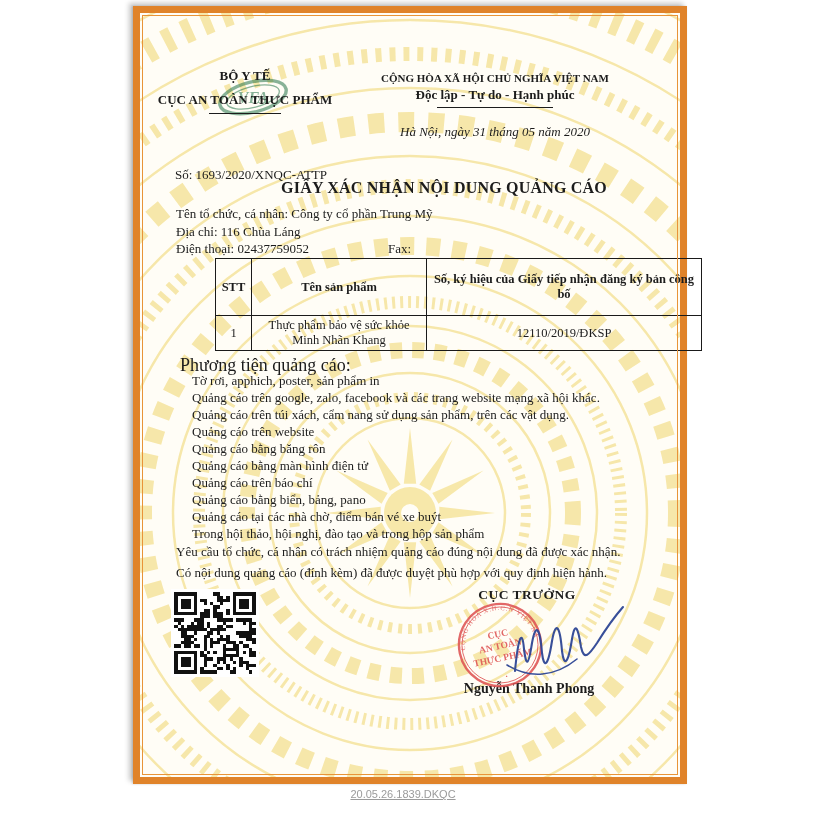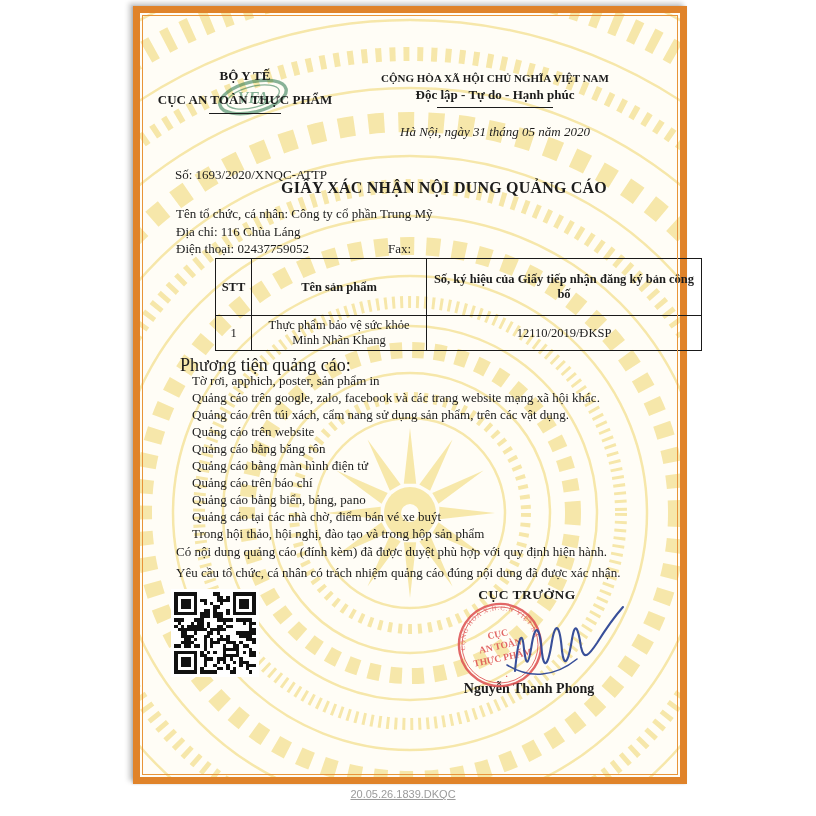--- a/index.html
+++ b/index.html
@@ -159,22 +159,22 @@
       <div>Quảng cáo trên website</div>
       <div>Quảng cáo bằng băng rôn</div>
       <div>Quảng cáo bằng màn hình điện tử</div>
       <div>Quảng cáo trên báo chí</div>
       <div>Quảng cáo bằng biển, bảng, pano</div>
       <div>Quảng cáo tại các nhà chờ, điểm bán vé xe buýt</div>
       <div>Trong hội thảo, hội nghị, đào tạo và trong hộp sản phẩm</div>
     </div>
 
     <div class="abs notes">
+      <div>Yêu cầu tổ chức, cá nhân có trách nhiệm quảng cáo đúng nội dung đã được xác nhận.</div>
       <div>Có nội dung quảng cáo (đính kèm) đã được duyệt phù hợp với quy định hiện hành.</div>
-      <div>Yêu cầu tổ chức, cá nhân có trách nhiệm quảng cáo đúng nội dung đã được xác nhận.</div>
     </div>
 
     <svg class="abs qr" id="qr" viewBox="-1 -1 27 27" xmlns="http://www.w3.org/2000/svg" shape-rendering="crispEdges">
         <rect x="-1" y="-1" width="27" height="27" fill="#ffffff"></rect>
         <rect x="12" y="0" width="1" height="1" fill="#111"></rect>
         <rect x="13" y="0" width="1" height="1" fill="#111"></rect>
         <rect x="13" y="1" width="1" height="1" fill="#111"></rect>
         <rect x="14" y="1" width="1" height="1" fill="#111"></rect>
         <rect x="16" y="1" width="1" height="1" fill="#111"></rect>
         <rect x="8" y="2" width="1" height="1" fill="#111"></rect>

